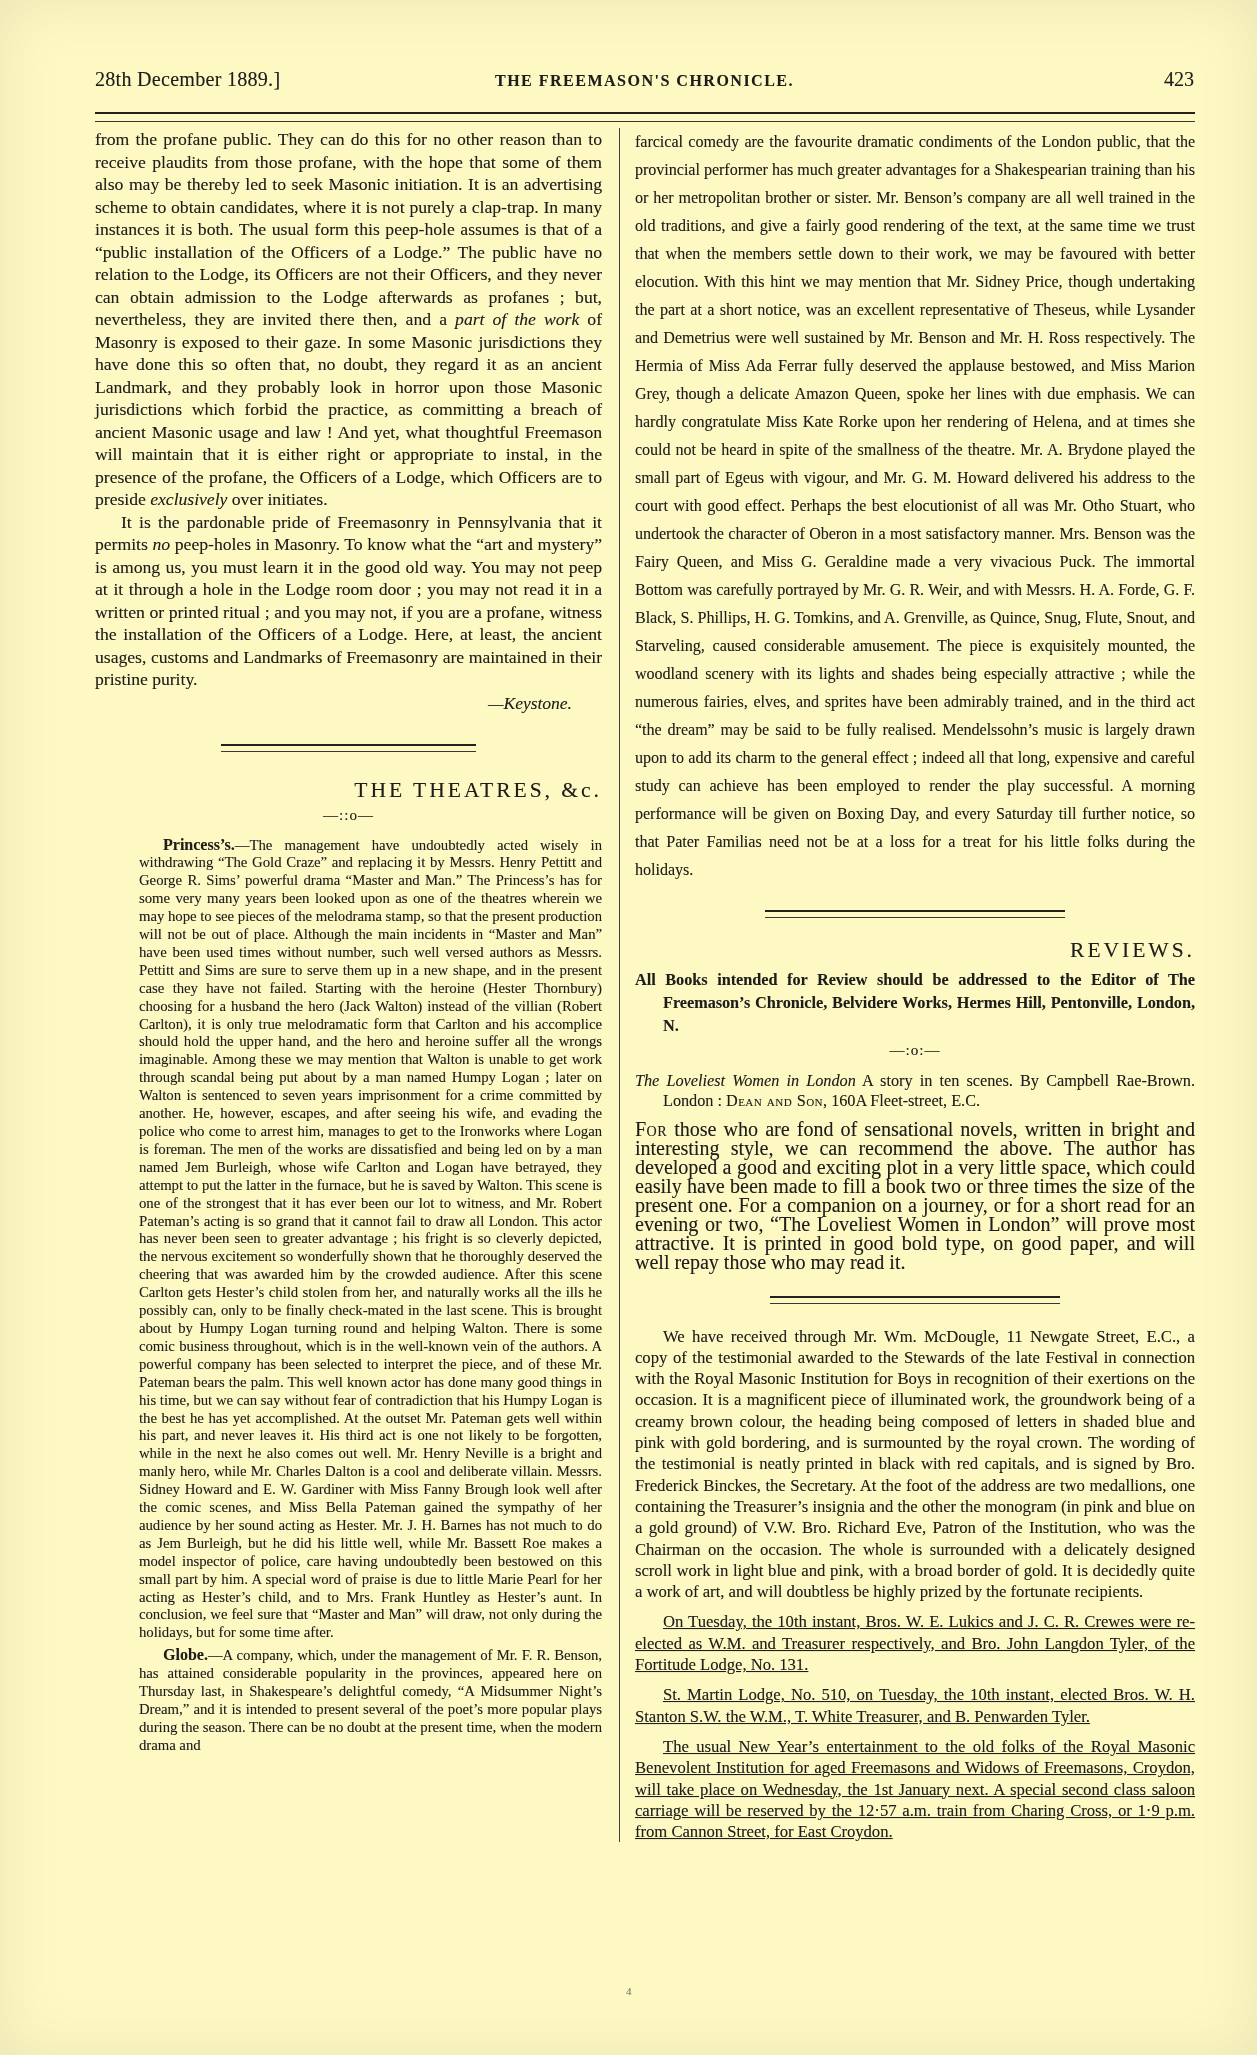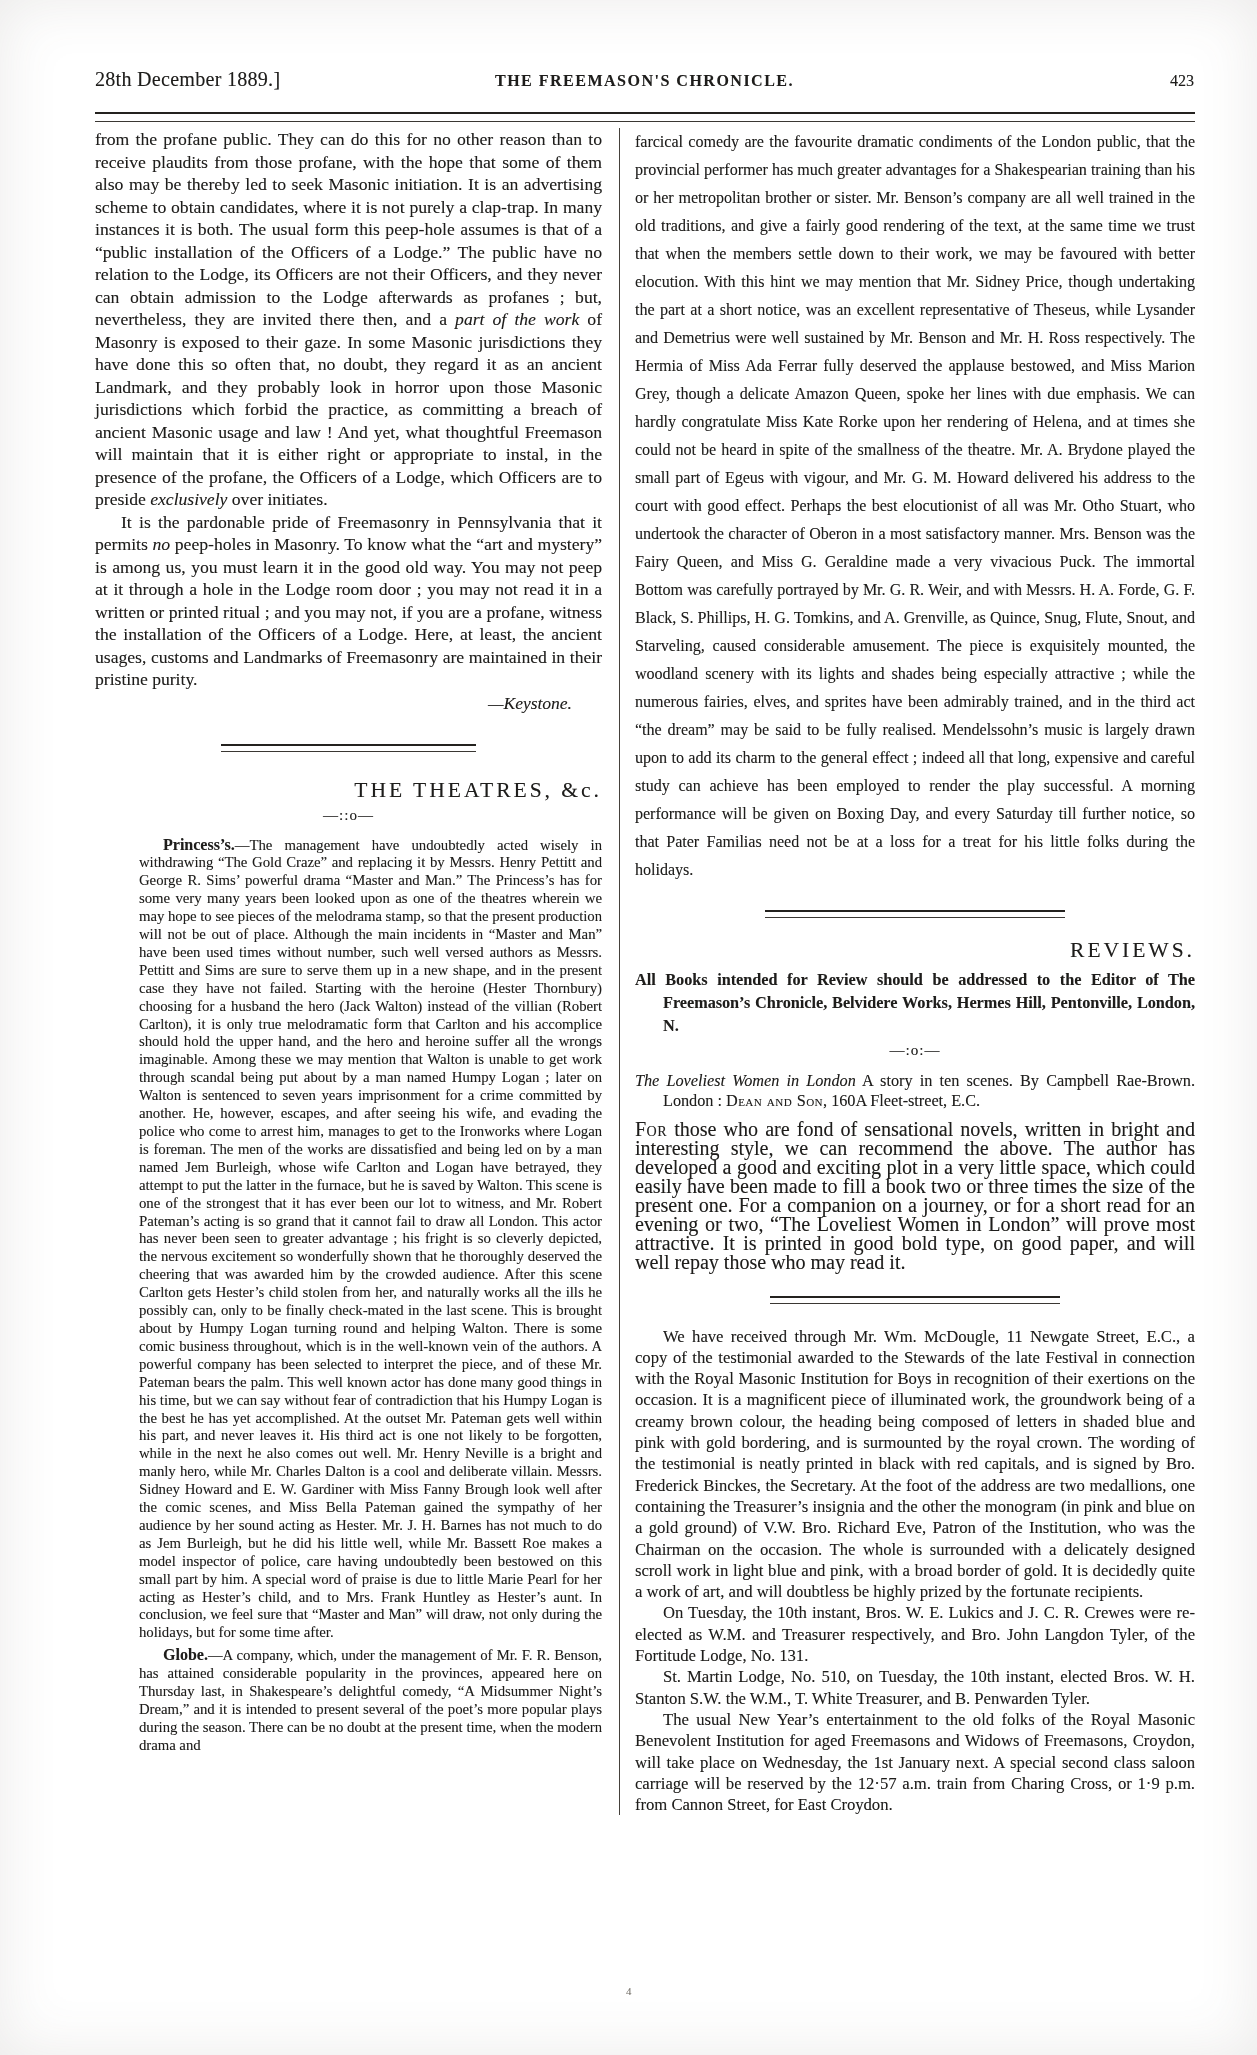--- a/index.html
+++ b/index.html
@@ -1,33 +1,33 @@
 <!DOCTYPE html>
 <html><head>
 <meta charset="utf-8">
 <style>
   html,body{margin:0;padding:0;background:#e9e7e2;}
   .page{
     position:relative;
     width:1257px;height:2055px;
     margin:0 auto;
-    background:#ffffff;
+    background:#fef9c3;
     overflow:hidden;
     box-shadow:inset 0 0 60px rgba(90,85,75,0.12);
     font-family:"Liberation Serif", serif;
     color:#1e1d1b;
     text-shadow:0.2px 0.2px 0 rgba(20,20,20,0.35);
   }
   .hdr{
     position:absolute;top:68px;left:95px;right:63px;
     display:flex;align-items:baseline;justify-content:space-between;
   }
   .hdr .date{font-size:20px;letter-spacing:0.3px;white-space:nowrap;width:300px;}
   .hdr .title{font-size:16px;font-weight:bold;letter-spacing:1.5px;white-space:nowrap;text-align:center;flex:1;}
-  .hdr .pageno{font-size:16px;width:300px;text-align:right;}
+  .hdr .pageno{font-size:20px;width:300px;text-align:right;}
   .hdr-rule{
     position:absolute;top:112px;left:95px;width:1100px;height:7px;
     border-top:2.5px solid #24221f;border-bottom:1px solid #3a3733;
   }
   .cols{
     position:absolute;top:128px;left:95px;width:1100px;
     display:flex;align-items:stretch;
   }
   .colsep{width:1px;background:#45413b;margin:0 15px 0 17px;}
   .lcol{width:507px;}
@@ -53,21 +53,21 @@
   .rc-top{font-size:16px;line-height:28px;}
   .rule-short.rc{width:300px;margin:26px auto 20px auto;}
   .rule-short.rc2{width:290px;margin:24px auto 22px auto;}
   .notice{font-weight:bold;font-size:16.2px;line-height:23px;padding-left:28px;text-indent:-28px;margin-top:6px;}
   .bookcite{font-size:16.2px;line-height:20.3px;padding-left:28px;text-indent:-28px;margin-top:2px;}
   .bookcite .ital{font-style:italic;}
   .bookcite .smallcaps{font-variant:small-caps;letter-spacing:0.5px;}
   .review{font-size:20px;line-height:19px;margin-top:8px;}
   .review .lead{font-variant:small-caps;letter-spacing:0.5px;}
   .rc-note{font-size:16.6px;line-height:21.3px;text-indent:28px;}
-  .rc-note + .rc-note{}
+  .rc-note + .rc-note{margin-top:9px;text-decoration:underline;}
   .ital{font-style:italic;}
   .printer-mark{
     position:absolute;left:626px;top:1985px;
     font-size:11px;color:#6b675f;text-shadow:none;
   }
 </style>
 </head>
 <body>
 
 <div class="page">

